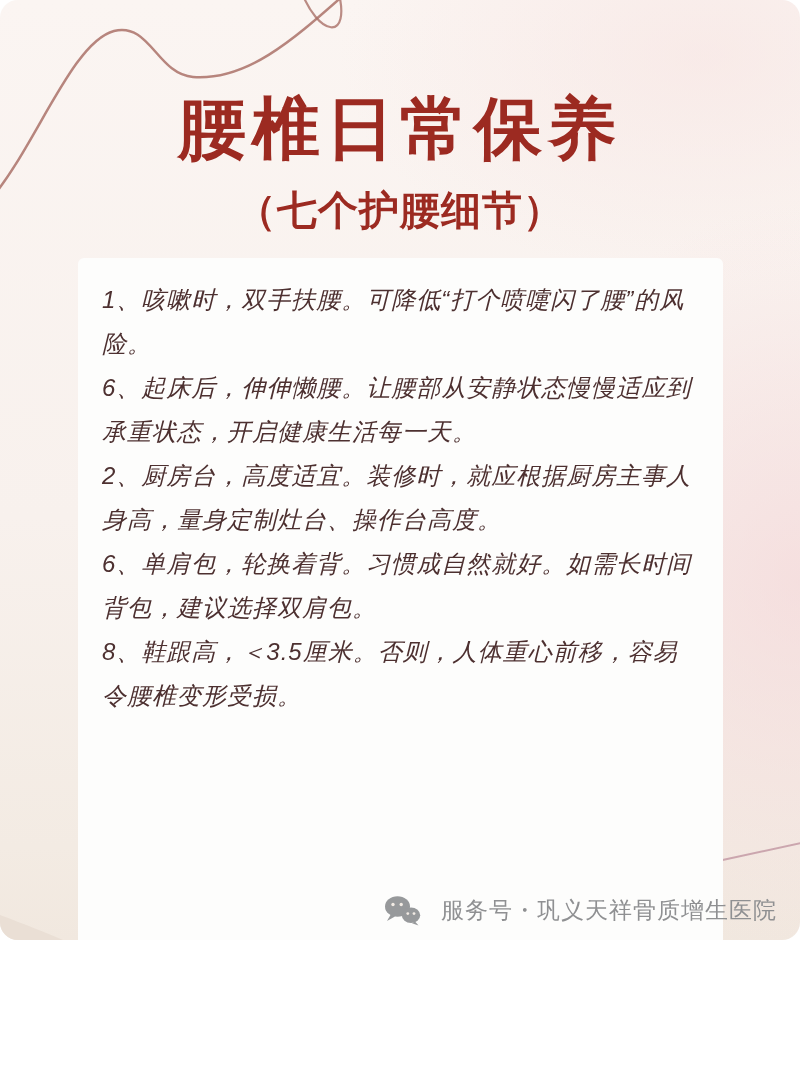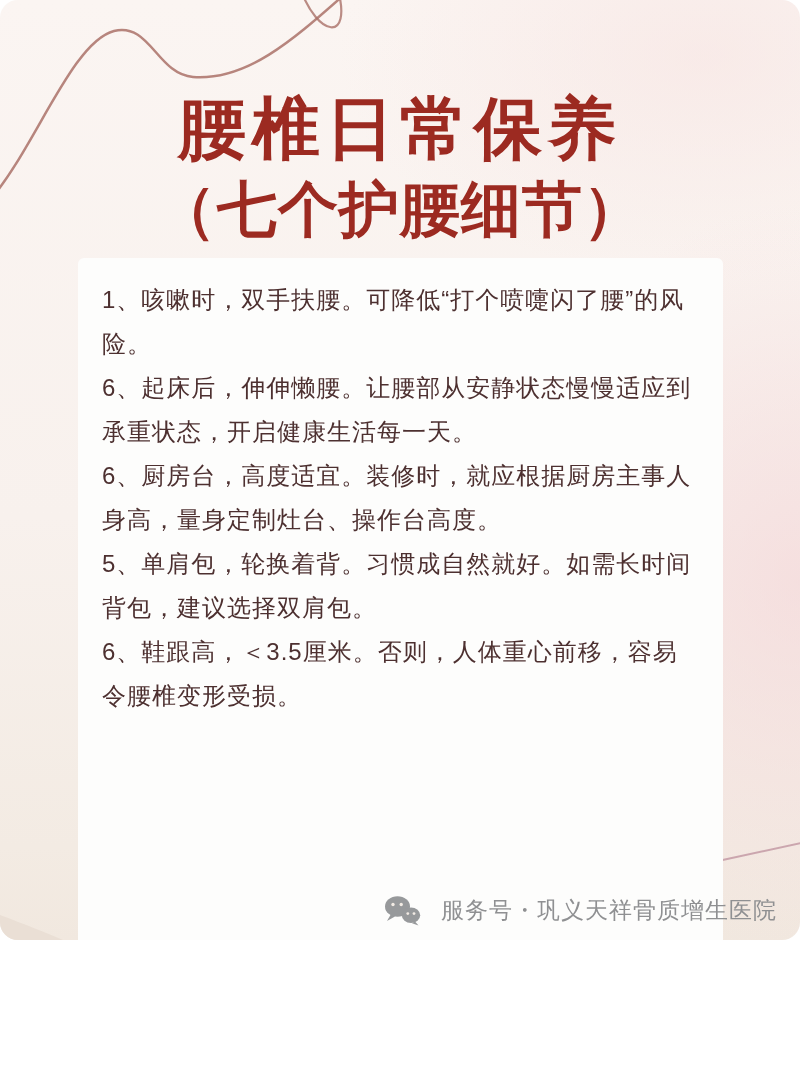--- a/index.html
+++ b/index.html
@@ -29,35 +29,36 @@
     z-index: 2;
     color: #9c2a21;
     font-weight: bold;
   }
   .title .l1 {
     font-size: 68px;
     line-height: 88px;
     letter-spacing: 6px;
   }
   .title .l2 {
-    font-size: 60px;
+    font-size: 40px;
     line-height: 76px;
     letter-spacing: 1px;
   }
   .card {
     position: absolute;
     left: 78px;
     top: 258px;
     width: 645px;
     height: 733px;
     box-sizing: border-box;
     padding: 20px 24px;
     background: #fdfdfc;
     border-radius: 6px;
     z-index: 2;
+    font-style: italic;
   }
   .card p {
     margin: 0;
     font-size: 24px;
     line-height: 44px;
     letter-spacing: 1px;
     color: #4d3030;
     text-align: left;
   }
   .footer {
@@ -93,23 +94,23 @@
   </svg>
 
   <div class="title">
     <div class="l1">腰椎日常保养</div>
     <div class="l2">（七个护腰细节）</div>
   </div>
 
   <div class="card">
     <p>1、咳嗽时，双手扶腰。可降低“打个喷嚏闪了腰”的风险。</p>
     <p>6、起床后，伸伸懒腰。让腰部从安静状态慢慢适应到承重状态，开启健康生活每一天。</p>
-    <p>6、厨房台，高度适宜。装修时，就应根据厨房主事人身高，量身定制灶台、操作台高度。</p>
-    <p>5、单肩包，轮换着背。习惯成自然就好。如需长时间背包，建议选择双肩包。</p>
-    <p>6、鞋跟高，＜3.5厘米。否则，人体重心前移，容易令腰椎变形受损。</p>
+    <p>2、厨房台，高度适宜。装修时，就应根据厨房主事人身高，量身定制灶台、操作台高度。</p>
+    <p>6、单肩包，轮换着背。习惯成自然就好。如需长时间背包，建议选择双肩包。</p>
+    <p>8、鞋跟高，＜3.5厘米。否则，人体重心前移，容易令腰椎变形受损。</p>
   </div>
 
   <div class="footer">
     <span>
       <svg width="37" height="31" viewBox="0 0 37 31">
         <ellipse cx="13.5" cy="11.5" rx="12.5" ry="10.3" fill="#97999b"></ellipse>
         <path d="M7,19 L3,26 L11,21.5 Z" fill="#97999b"></path>
         <circle cx="9" cy="9.5" r="1.7" fill="#f2ebe4"></circle>
         <circle cx="17.2" cy="9.5" r="1.7" fill="#f2ebe4"></circle>
         <ellipse cx="27" cy="20.2" rx="9.2" ry="7.8" fill="#97999b"></ellipse>

